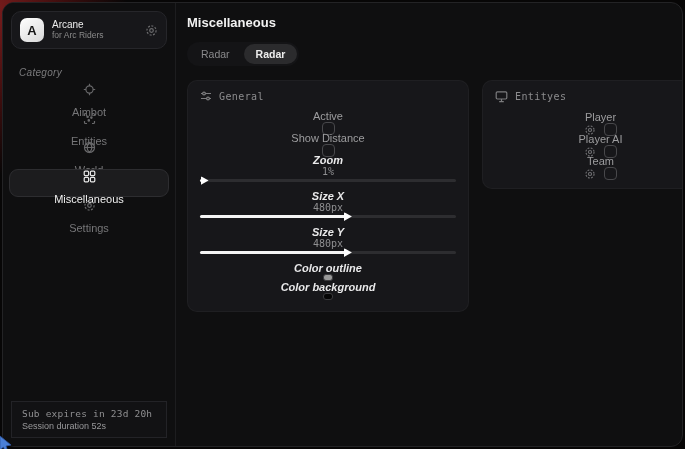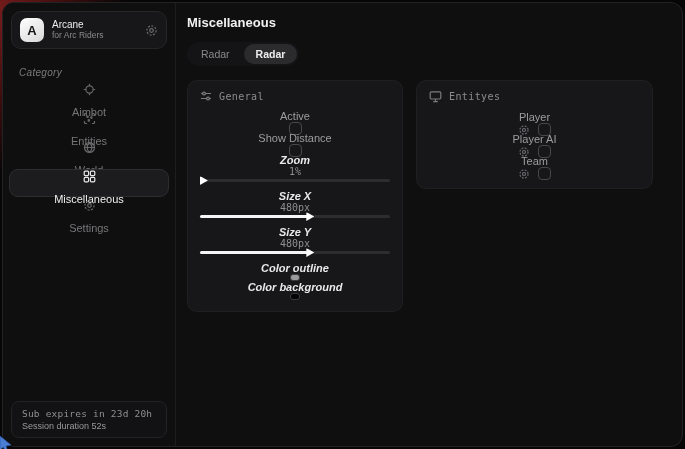--- a/index.html
+++ b/index.html
@@ -46,42 +46,42 @@
     height:28px; margin:0 6px 1px 6px; padding:0 10px; border-radius:9px;
     display:flex; align-items:center; gap:10px;
     color:#767678; font-size:11px; border:1px solid transparent; cursor:default;flex-direction:column;
   }
   .nav-item .nicon { display:flex; color:#68686a; }
   .nav-item.active { background:#1c1c1e; border-color:#2d2d30; color:#f0f0f0; }
   .nav-item.active .nicon { color:#e8e8e8; }
 
   .sb-footer {
     margin:auto 8px 8px 8px; padding:6px 10px; min-height:36px;
-    border:1px solid #232327; border-radius:8px; background:#121214;
+    border:1px solid #232327; border-radius:0; background:#121214;
     display:flex; flex-direction:column; justify-content:center; gap:2px;
   }
   .sbf1 { font-size:9.5px; color:#8f8f91; letter-spacing:.2px; }
   .sbf2 { font-size:9px; font-weight:normal; color:#99999b; }
 
   
   .main { flex:1; padding:12px 14px 12px 11px; }
   .page-title { font-size:13px; font-weight:bold; color:#f2f2f2; }
   .tabs {
     margin-top:12px; display:inline-flex; gap:2px; padding:2px;
     background:#141416; border-radius:999px;
   }
   .tab { padding:4px 12px; border-radius:999px; font-size:10.5px; color:#8a8a8c; cursor:default; }
   .tab.active { background:#2b2b2d; color:#ededed; font-weight:bold; }
 
   .panels { margin-top:14px; display:flex; gap:13px; align-items:flex-start; }
   .panel {
     background:#17171a; border:1px solid rgba(255,255,255,0.035);
     border-radius:10px; padding:9px 12px 11px 12px;
   }
-  .panel.general  { width:216px; }
+  .panel.general  { width:282px; }
   .panel.entities { width:237px; }
   .panel-head { display:flex; align-items:center; gap:7px; color:#8c8c8e; margin-bottom:8px; }
   .panel-head .ph-title { font-size:10px; letter-spacing:.4px; }
   .panel-head .picon { display:flex; color:#7c7c7e; }
 
   .row { height:22px; display:flex; align-items:center; justify-content:space-between;flex-direction:column; }
   .lbl { font-size:11px; color:#9d9d9f; }
   .lbl.strong { color:#e9e9ea; font-weight:bold;font-style:italic; }
   .val { font-size:10px; color:#8f8f91; }
 

